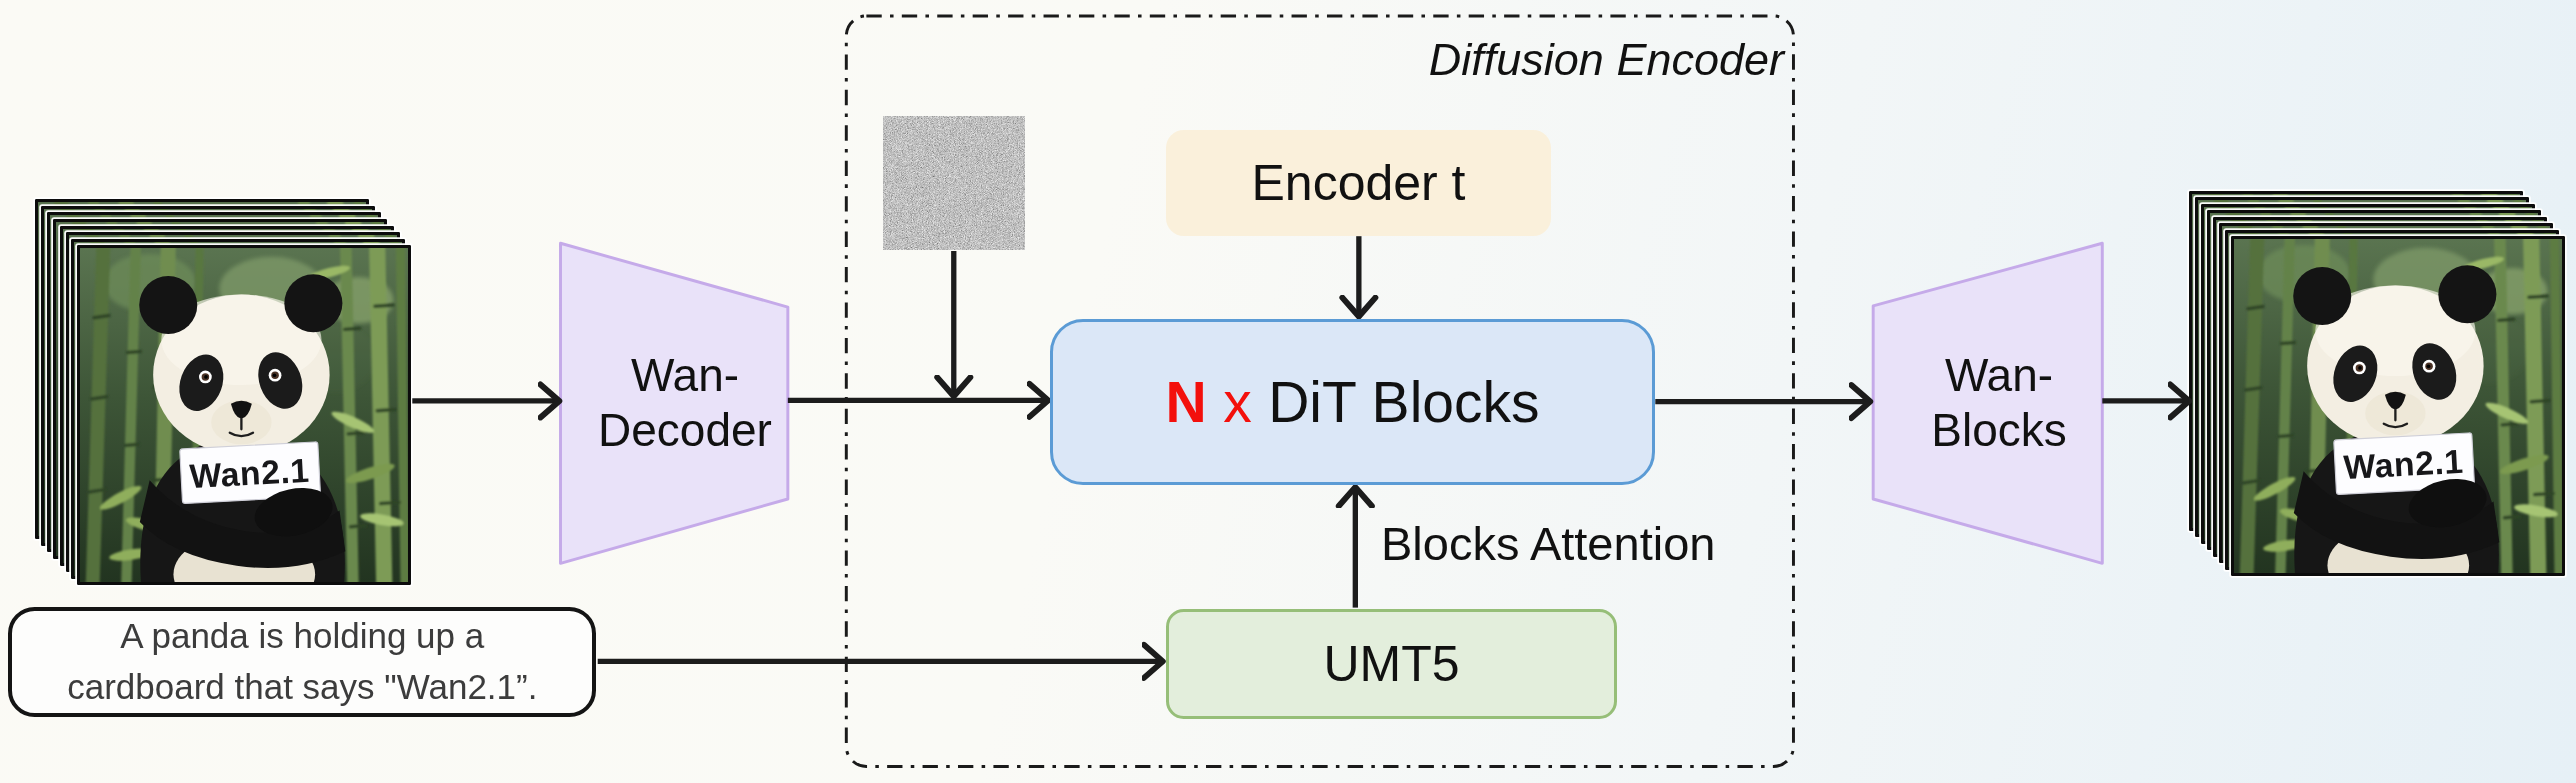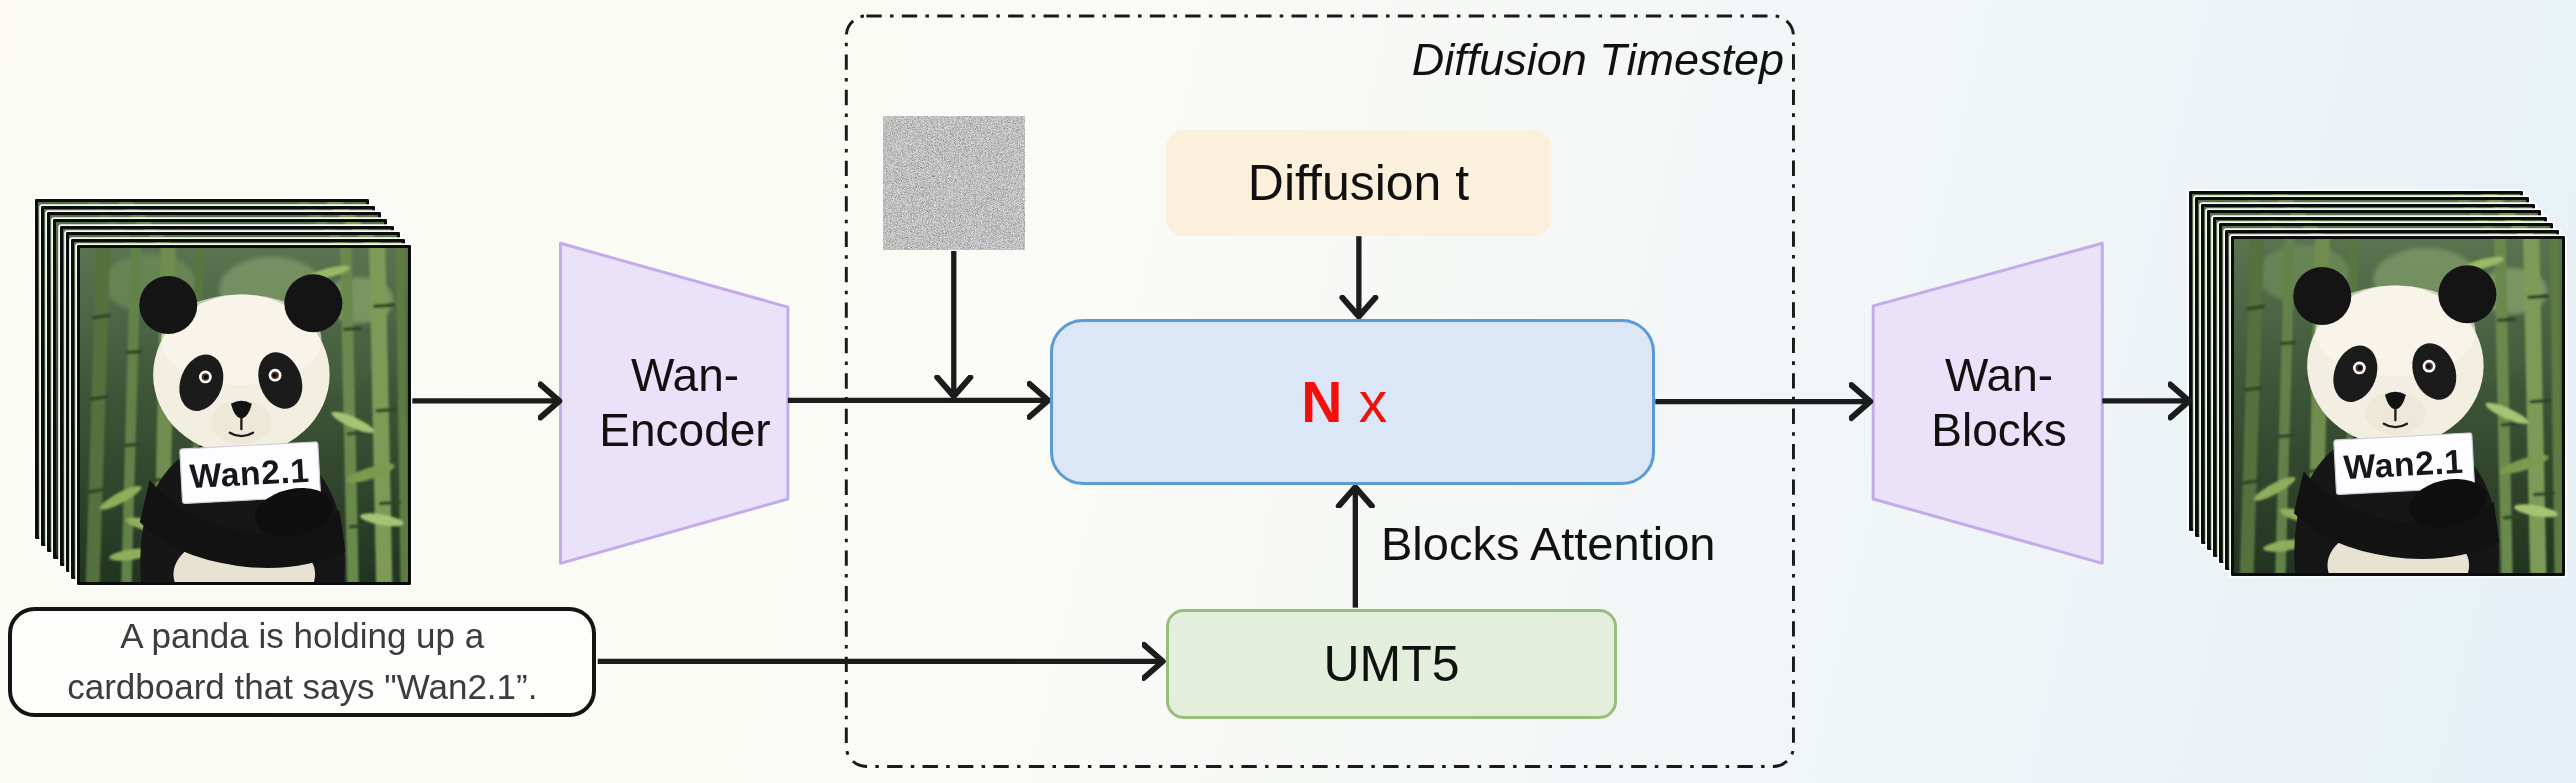--- a/index.html
+++ b/index.html
@@ -241,45 +241,46 @@
     <line class="arrow" x1="1334" y1="678" x2="1772" y2="678" marker-end="url(#ah)"></line>
     <line class="arrow" x1="1615" y1="425" x2="1615" y2="668" marker-end="url(#ah)"></line>
     <line class="arrow" x1="2301" y1="400" x2="2301" y2="533" marker-end="url(#ah)"></line>
     <line class="arrow" x1="2295" y1="1029" x2="2295" y2="828" marker-end="url(#ah)"></line>
     <line class="arrow" x1="2803" y1="680" x2="3164" y2="680" marker-end="url(#ah)"></line>
     <line class="arrow" x1="3560" y1="679" x2="3704" y2="679" marker-end="url(#ah)"></line>
     <line class="arrow" x1="1012" y1="1120" x2="1966" y2="1120" marker-end="url(#ah)"></line>
   </svg>
 
   
-  <div class="box diffusion-label">Diffusion Timestep</div>
+  <div class="box diffusion-label">Diffusion Encoder</div>
 
   <div class="box timestep">
-    <span>Diffusion t</span>
+    <span>Encoder t</span>
   </div>
 
   <div class="box dit">
     <span class="red n">N</span>
     <span class="red x">x</span>
+    <span>DiT Blocks</span>
   </div>
 
   <div class="box cross-attn">Blocks Attention</div>
 
   <div class="box umt5">
     <span>UMT5</span>
   </div>
 
   <div class="box prompt">
     <div>A panda is holding up a</div>
     <div>cardboard that says "Wan2.1”.</div>
   </div>
 
   <div class="box vae-label enc-label">
     <div>Wan-</div>
-    <div>Encoder</div>
+    <div>Decoder</div>
   </div>
 
   <div class="box vae-label dec-label">
     <div>Wan-</div>
     <div>Blocks</div>
   </div>
 
 </div>
 
 

